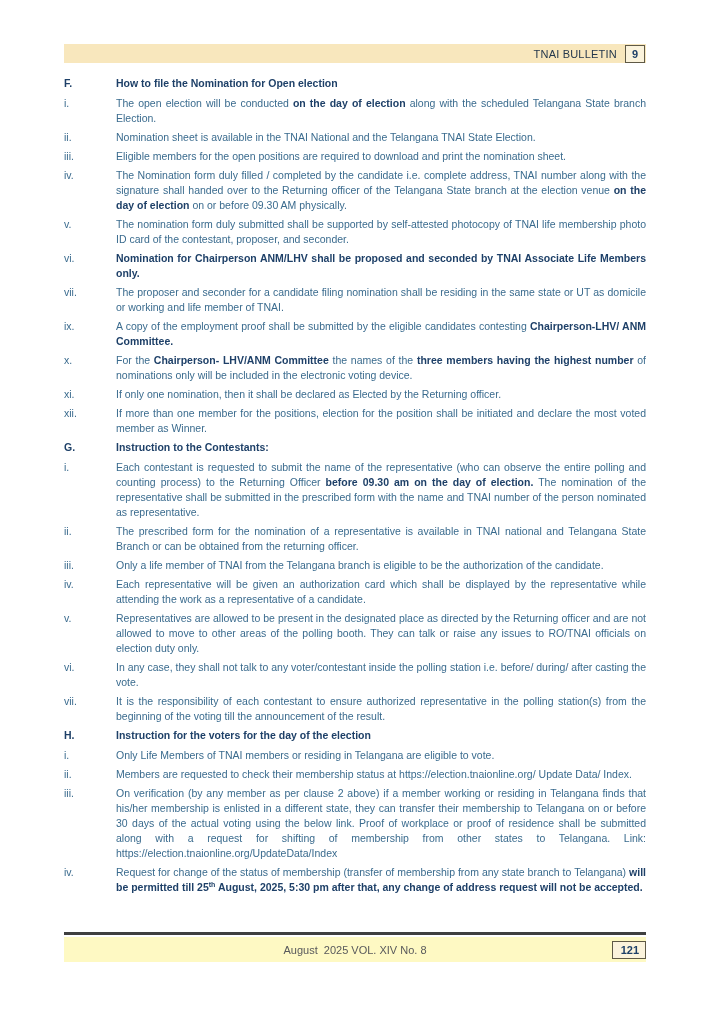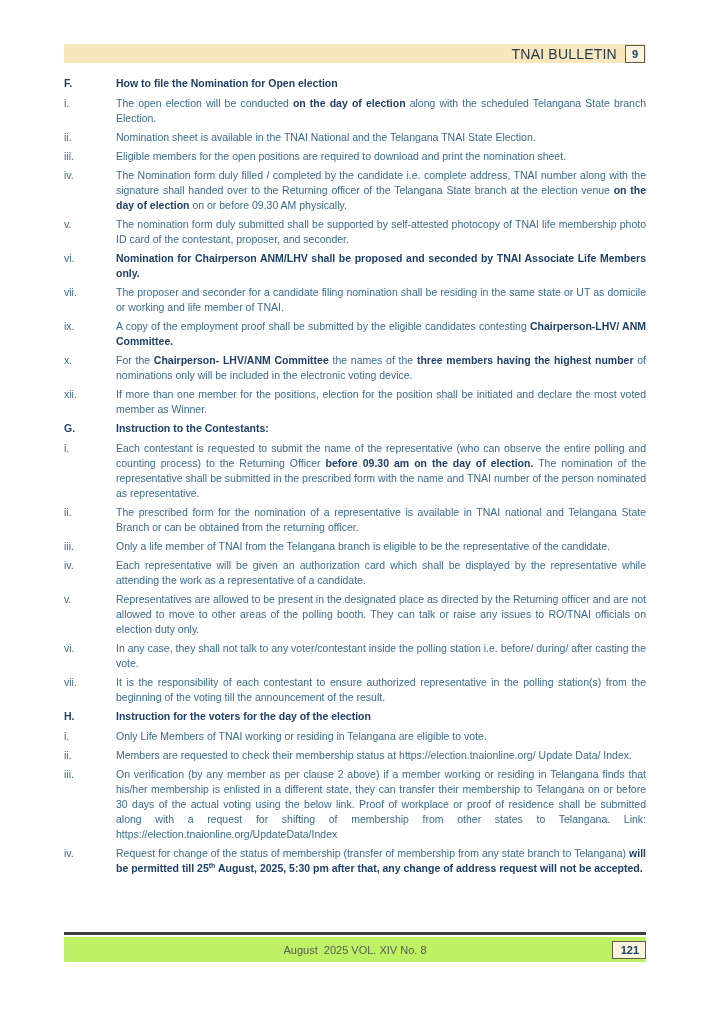--- a/index.html
+++ b/index.html
@@ -6,21 +6,21 @@
   .page{
     position:relative;width:711px;height:1024px;background:#ffffff;overflow:hidden;
     font-family:"Liberation Sans", sans-serif;
   }
   
   .header-bar{
     position:absolute;left:64px;top:44px;width:582px;height:19px;
     background:#f8e7bd;display:flex;align-items:center;justify-content:flex-end;
   }
   .header-title{
-    color:#24384c;font-size:14px;letter-spacing:.2px;margin-right:8px;white-space:pre;
+    color:#24384c;font-size:11px;letter-spacing:.2px;margin-right:8px;white-space:pre;
   }
   .page-box{
     border:1px solid #5f5946;background:#fbf3dc;color:#1e4068;
     font-weight:bold;font-size:11px;line-height:14px;padding:1px 6px;
   }
   .header-box{margin-right:1px;}
   
   .doc-body{
     position:absolute;left:64px;top:72px;width:582px;
     font-size:10.5px;line-height:15px;color:#3a6b8e;
@@ -31,21 +31,21 @@
   .row.heading{margin-top:4px;margin-bottom:5px;}
   .row.heading .num,.row.heading .txt{color:#1e4068;font-weight:bold;text-align:left;}
   .doc-body b{color:#1e4068;font-weight:bold;}
   .doc-body sup{font-size:7px;line-height:0;}
   
   .footer-rule{
     position:absolute;left:64px;top:932px;width:582px;height:3px;background:#3f3f3f;
   }
   .footer-bar{
     position:absolute;left:64px;top:937px;width:582px;height:25px;
-    background:#bef264;display:flex;align-items:center;justify-content:center;
+    background:#fef9c3;display:flex;align-items:center;justify-content:center;
   }
   .footer-text{color:#58595b;font-size:11px;white-space:pre;}
   .footer-box{position:absolute;right:0;top:50%;transform:translateY(-50%);padding-left:8px;}
 </style>
 </head>
 <body>
 
 <div class="page">
 
   <div class="header-bar">
@@ -88,38 +88,42 @@
       </div>
       <div class="row">
         <span class="num">ix.</span>
         <div class="txt"><span>A copy of the employment proof shall be submitted by the eligible candidates contesting </span><b>Chairperson-LHV/ ANM Committee.</b></div>
       </div>
       <div class="row">
         <span class="num">x.</span>
         <div class="txt"><span>For the </span><b>Chairperson- LHV/ANM Committee</b><span> the names of the </span><b>three members having the highest number</b><span> of nominations only will be included in the electronic voting device.</span></div>
       </div>
       <div class="row">
+        <span class="num">xi.</span>
+        <div class="txt"><span>If only one nomination, then it shall be declared as Elected by the Returning officer.</span></div>
+      </div>
+      <div class="row">
         <span class="num">xii.</span>
         <div class="txt"><span>If more than one member for the positions, election for the position shall be initiated and declare the most voted member as Winner.</span></div>
       </div>
       <div class="row heading">
         <span class="num">G.</span>
         <div class="txt">Instruction to the Contestants:</div>
       </div>
       <div class="row">
         <span class="num">i.</span>
         <div class="txt"><span>Each contestant is requested to submit the name of the representative (who can observe the entire polling and counting process) to the Returning Officer </span><b>before 09.30 am on the day of election.</b><span> The nomination of the representative shall be submitted in the prescribed form with the name and TNAI number of the person nominated as representative.</span></div>
       </div>
       <div class="row">
         <span class="num">ii.</span>
         <div class="txt"><span>The prescribed form for the nomination of a representative is available in TNAI national and Telangana State Branch or can be obtained from the returning officer.</span></div>
       </div>
       <div class="row">
         <span class="num">iii.</span>
-        <div class="txt"><span>Only a life member of TNAI from the Telangana branch is eligible to be the representative of the candidate.</span></div>
+        <div class="txt"><span>Only a life member of TNAI from the Telangana branch is eligible to be the authorization of the candidate.</span></div>
       </div>
       <div class="row">
         <span class="num">iv.</span>
         <div class="txt"><span>Each representative will be given an authorization card which shall be displayed by the representative while attending the work as a representative of a candidate.</span></div>
       </div>
       <div class="row">
         <span class="num">v.</span>
         <div class="txt"><span>Representatives are allowed to be present in the designated place as directed by the Returning officer and are not allowed to move to other areas of the polling booth. They can talk or raise any issues to RO/TNAI officials on election duty only.</span></div>
       </div>
       <div class="row">
@@ -129,21 +133,21 @@
       <div class="row">
         <span class="num">vii.</span>
         <div class="txt"><span>It is the responsibility of each contestant to ensure authorized representative in the polling station(s) from the beginning of the voting till the announcement of the result.</span></div>
       </div>
       <div class="row heading">
         <span class="num">H.</span>
         <div class="txt">Instruction for the voters for the day of the election</div>
       </div>
       <div class="row">
         <span class="num">i.</span>
-        <div class="txt"><span>Only Life Members of TNAI working or residing in Telangana are eligible to vote.</span></div>
+        <div class="txt"><span>Only Life Members of TNAI members or residing in Telangana are eligible to vote.</span></div>
       </div>
       <div class="row">
         <span class="num">ii.</span>
         <div class="txt"><span>Members are requested to check their membership status at https://election.tnaionline.org/ Update Data/ Index.</span></div>
       </div>
       <div class="row">
         <span class="num">iii.</span>
         <div class="txt"><span>On verification (by any member as per clause 2 above) if a member working or residing in Telangana finds that his/her membership is enlisted in a different state, they can transfer their membership to Telangana on or before 30 days of the actual voting using the below link. Proof of workplace or proof of residence shall be submitted along with a request for shifting of membership from other states to Telangana. Link: https://election.tnaionline.org/UpdateData/Index</span></div>
       </div>
       <div class="row">

